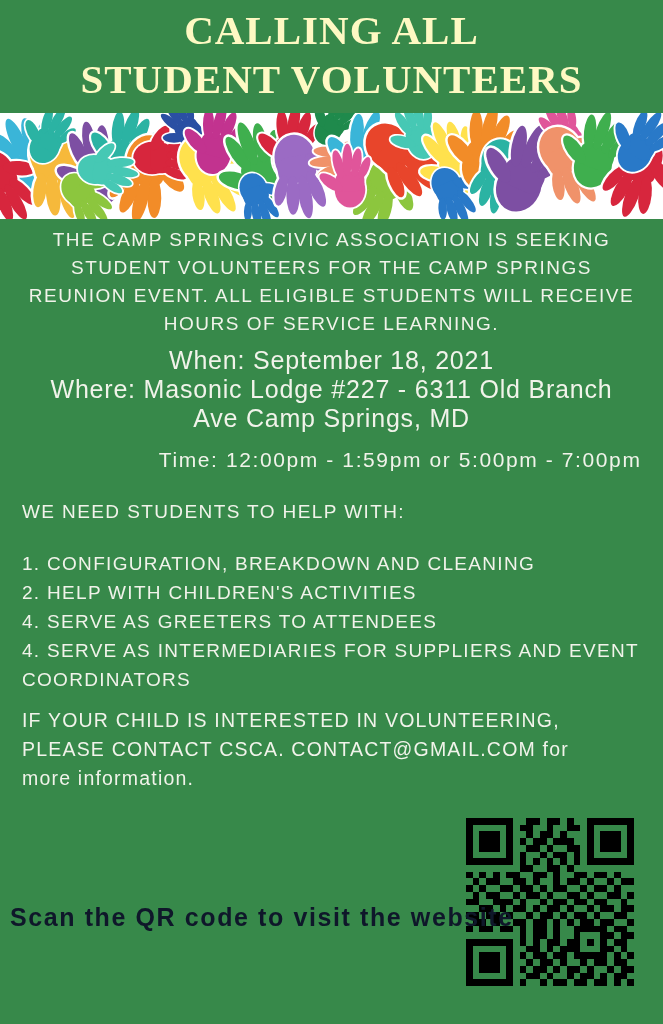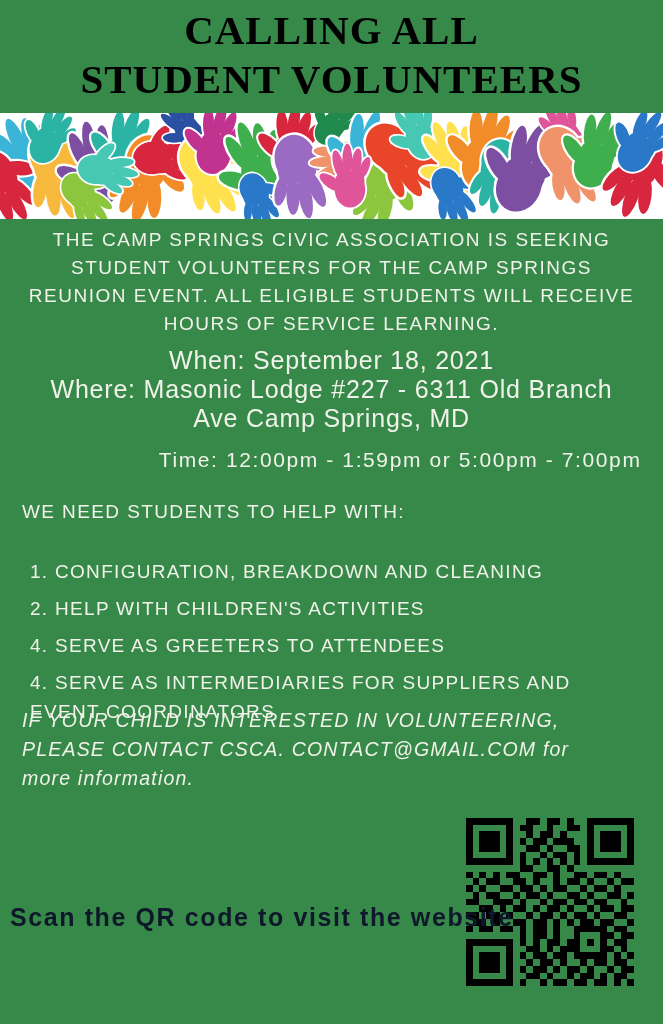--- a/index.html
+++ b/index.html
@@ -13,21 +13,21 @@
     color:#f1f3ea;
   }
   .title{
     position:absolute;top:6px;left:0;width:100%;
     margin:0;text-align:center;
     font-family:"Liberation Serif",serif;
     font-weight:700;
     font-size:41px;
     line-height:49px;
     letter-spacing:1px;
-    color:#000000;
+    color:#fef9c3;
   }
   .title span{display:block;}
   .band{
     position:absolute;top:113px;left:0;
     width:663px;height:106px;
     background:#ffffff;
     overflow:hidden;
   }
   .band svg{display:block;}
   .intro{
@@ -50,24 +50,24 @@
     font-size:21px;letter-spacing:1.6px;
   }
   .help-heading{
     position:absolute;top:501px;left:22px;margin:0;
     font-size:19px;letter-spacing:1.4px;
   }
   .help-list{
     position:absolute;top:549px;left:22px;width:620px;
     font-size:19px;line-height:29px;letter-spacing:1.3px;
   }
-  .help-list p{margin:8px;}
+  .help-list p{margin:0;}
   .contact{
     position:absolute;top:706px;left:22px;width:600px;margin:0;
-    font-size:19.5px;line-height:29px;letter-spacing:1.2px;font-style:italic;
+    font-size:19.5px;line-height:29px;letter-spacing:1.2px;
   }
   .qr{
     position:absolute;top:818px;left:466px;
     width:168px;height:168px;
   }
   .qr svg{display:block;width:168px;height:168px;}
   .scan{
     position:absolute;top:903px;left:10px;margin:0;
     font-size:25px;font-weight:700;letter-spacing:1.6px;
     color:#0f172a;

